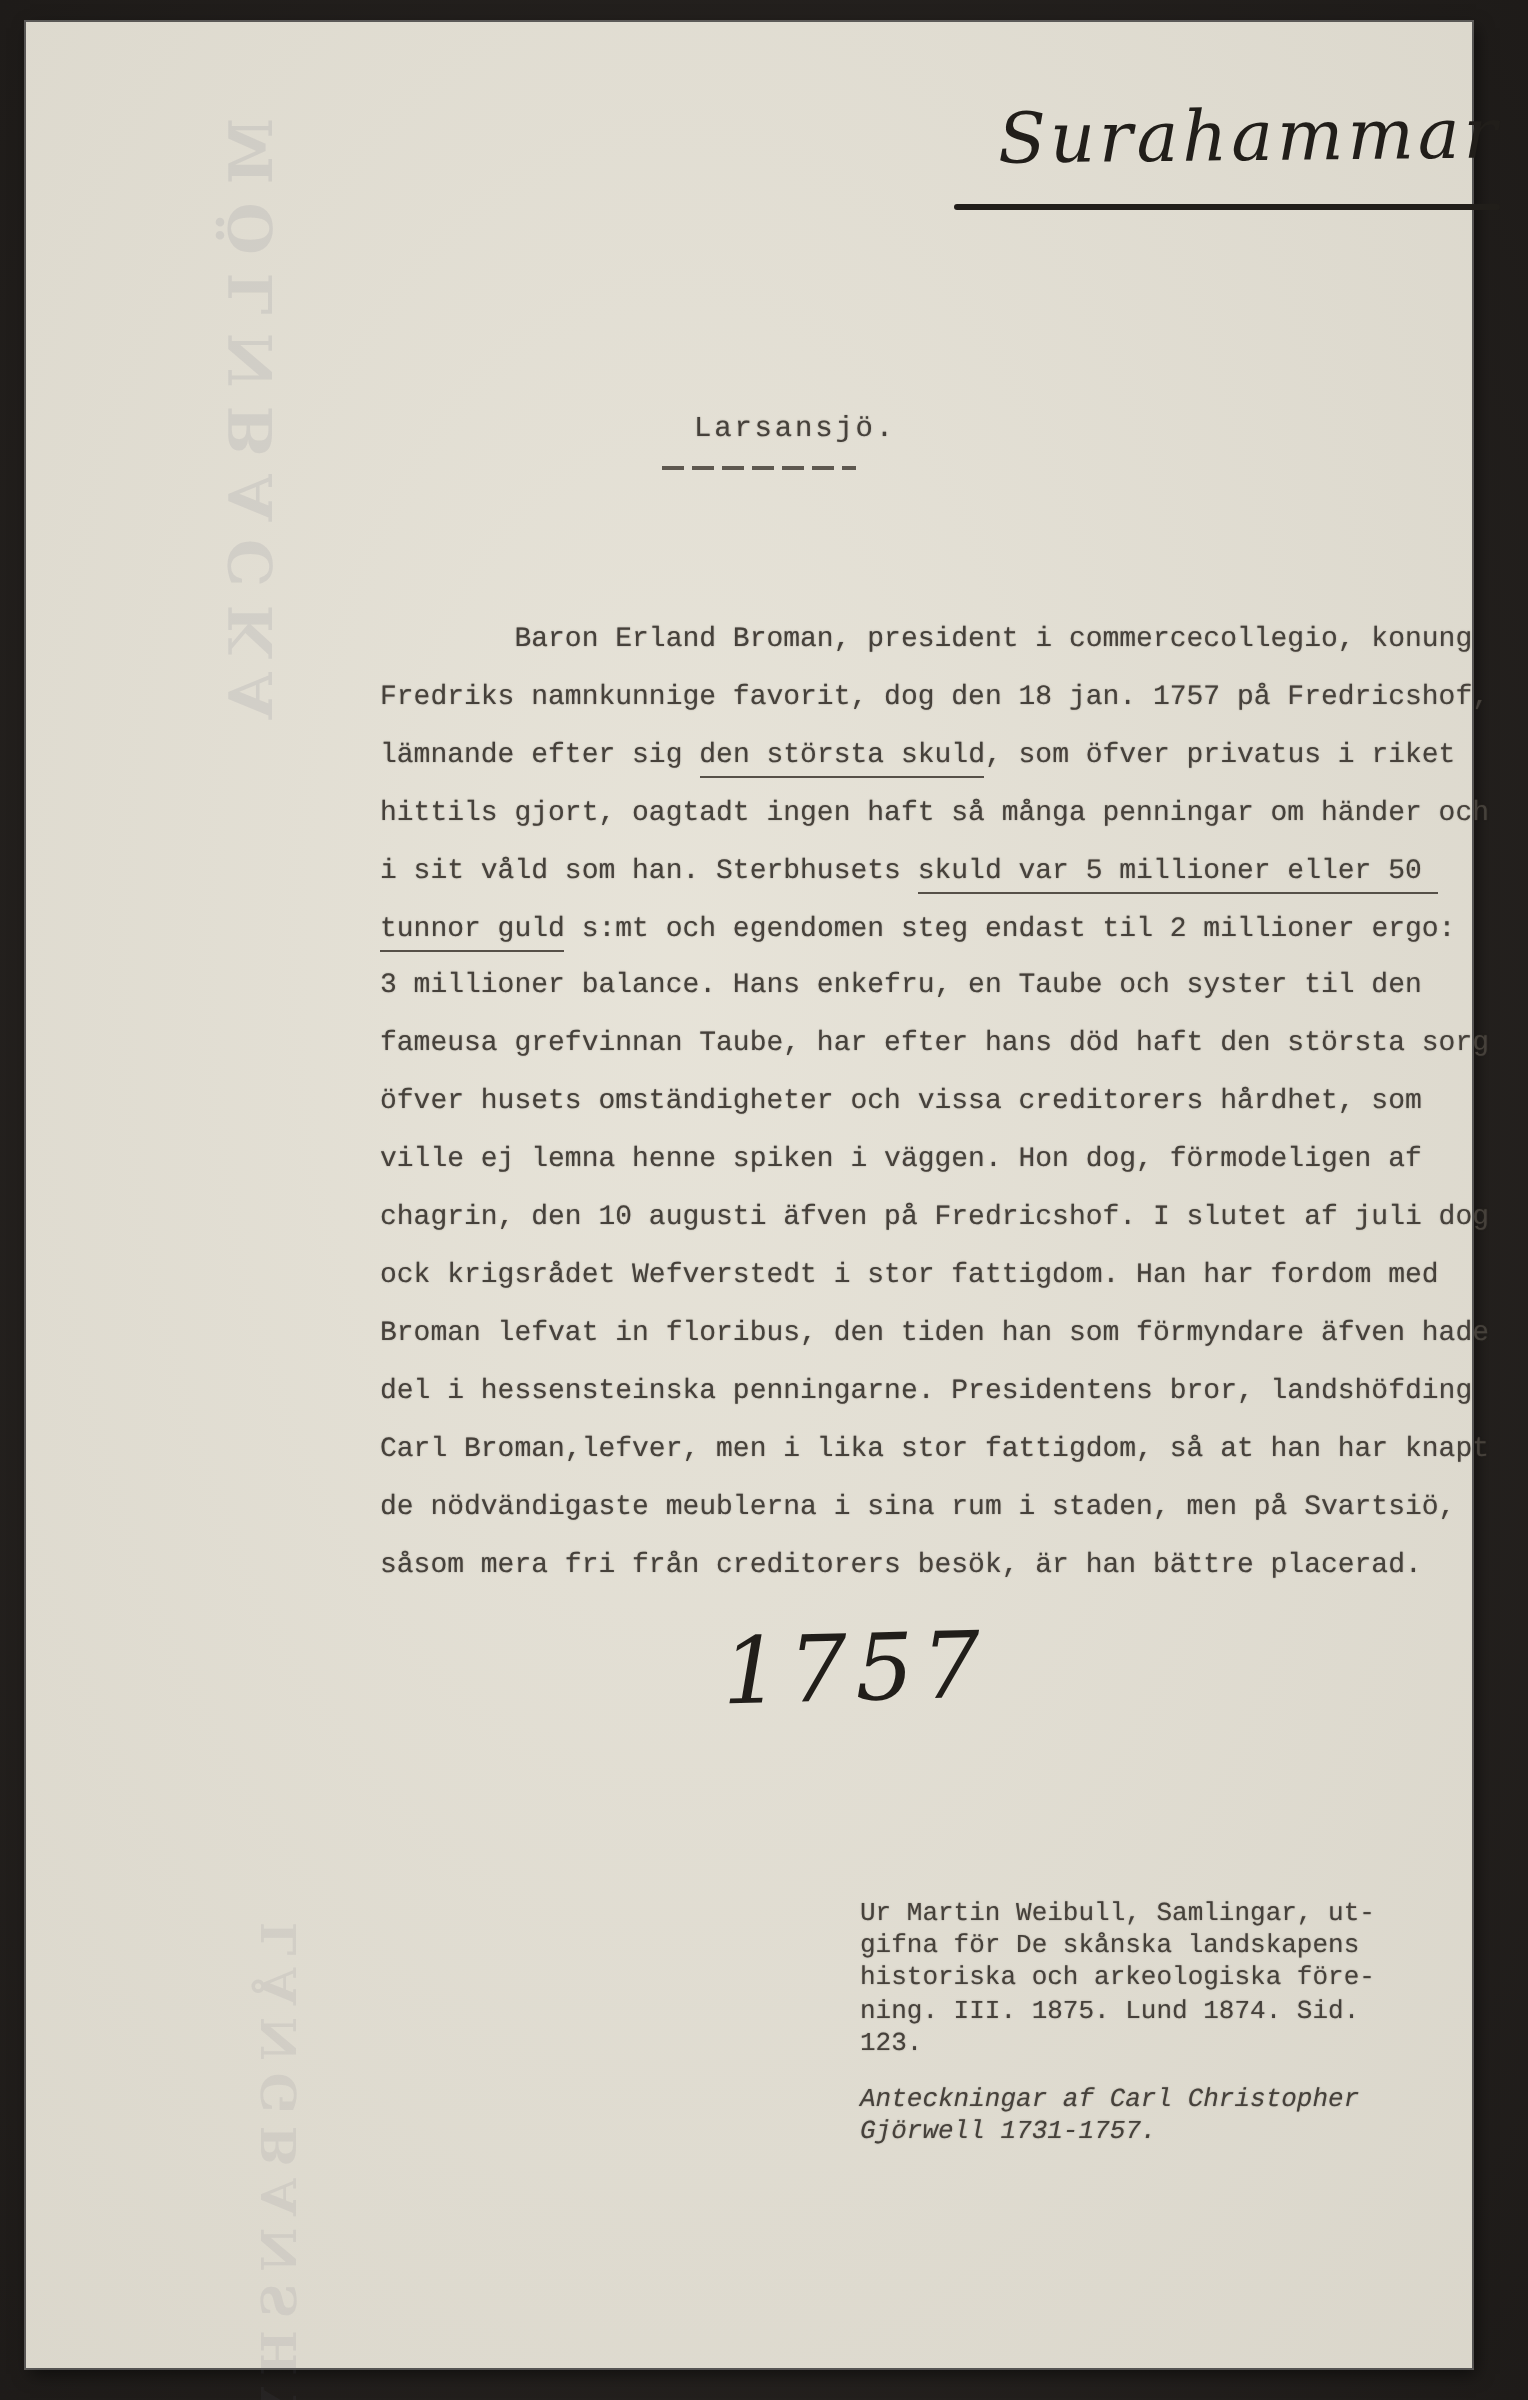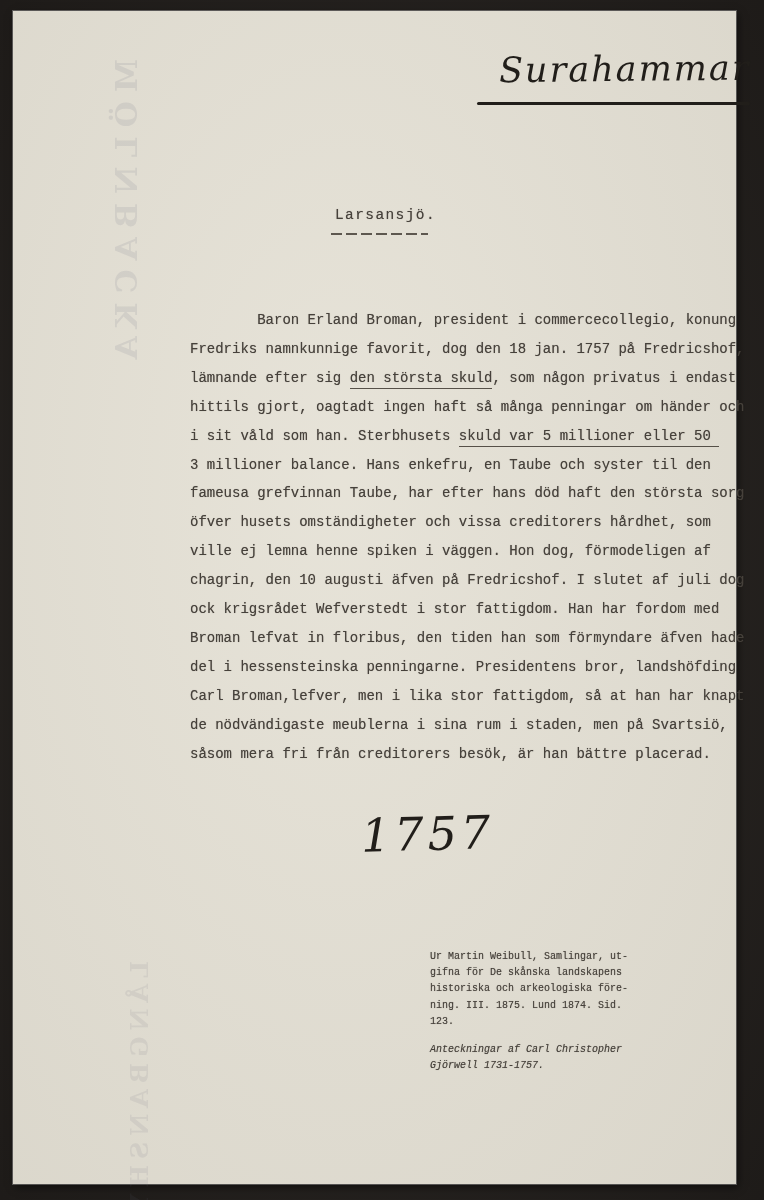--- a/index.html
+++ b/index.html
@@ -77,21 +77,21 @@
     transform: rotate(-1.5deg);
   }
 
   
   .typed {
     color: var(--ink, #46413b);
     text-shadow: 0 0 0.7px rgba(70, 64, 56, 0.55);
   }
   .doc-title {
     position: absolute;
-    left: 322px;
+    left: 334px;
     top: 196px;
     font-size: 14.5px;
     letter-spacing: 1.4px;
     white-space: nowrap;
   }
   .doc-title-underline {
     position: absolute;
     left: 318px;
     top: 222px;
     width: 97px;
@@ -108,21 +108,21 @@
     line-height: 28.9px;
   }
   .tline { white-space: pre; margin-left: 44px; }
   .tline .u {
     border-bottom: 1.5px solid rgba(70, 64, 56, 0.9);
     padding-bottom: 2px;
   }
   .citation {
     position: absolute;
     left: 417px;
-    font-size: 10px;
+    font-size: 13px;
     line-height: 16.2px;
   }
   .citation-1 { top: 938px; }
   .citation-2 { top: 1031px; font-style: italic; }
   .cite-line { white-space: pre; }
 </style>
 </head>
 <body>
 
 <div class="scan-bg"></div>
@@ -134,23 +134,24 @@
 
   <div class="handwriting annot-place">Surahammar</div>
   <div class="annot-place-underline"></div>
 
   <div class="typed doc-title">Larsansjö.</div>
   <div class="doc-title-underline"></div>
 
   <div class="typed body-text">
       <div class="tline"><span>        Baron Erland Broman, president i commercecollegio, konung</span></div>
       <div class="tline"><span>Fredriks namnkunnige favorit, dog den 18 jan. 1757 på Fredricshof,</span></div>
-      <div class="tline"><span>lämnande efter sig </span><span class="u">den största skuld</span><span>, som någon privatus i endast</span></div>
+      <div class="tline"><span>lämnande efter sig </span><span class="u">den största skuld</span><span>, som öfver privatus i riket</span></div>
       <div class="tline"><span>hittils gjort, oagtadt ingen haft så många penningar om händer och</span></div>
       <div class="tline"><span>i sit våld som han. Sterbhusets </span><span class="u">skuld var 5 millioner eller 50 </span></div>
+      <div class="tline"><span class="u">tunnor guld</span><span> s:mt och egendomen steg endast til 2 millioner ergo:</span></div>
       <div class="tline"><span>3 millioner balance. Hans enkefru, en Taube och syster til den</span></div>
       <div class="tline"><span>fameusa grefvinnan Taube, har efter hans död haft den största sorg</span></div>
       <div class="tline"><span>öfver husets omständigheter och vissa creditorers hårdhet, som</span></div>
       <div class="tline"><span>ville ej lemna henne spiken i väggen. Hon dog, förmodeligen af</span></div>
       <div class="tline"><span>chagrin, den 10 augusti äfven på Fredricshof. I slutet af juli dog</span></div>
       <div class="tline"><span>ock krigsrådet Wefverstedt i stor fattigdom. Han har fordom med</span></div>
       <div class="tline"><span>Broman lefvat in floribus, den tiden han som förmyndare äfven hade</span></div>
       <div class="tline"><span>del i hessensteinska penningarne. Presidentens bror, landshöfding</span></div>
       <div class="tline"><span>Carl Broman,lefver, men i lika stor fattigdom, så at han har knapt</span></div>
       <div class="tline"><span>de nödvändigaste meublerna i sina rum i staden, men på Svartsiö,</span></div>

